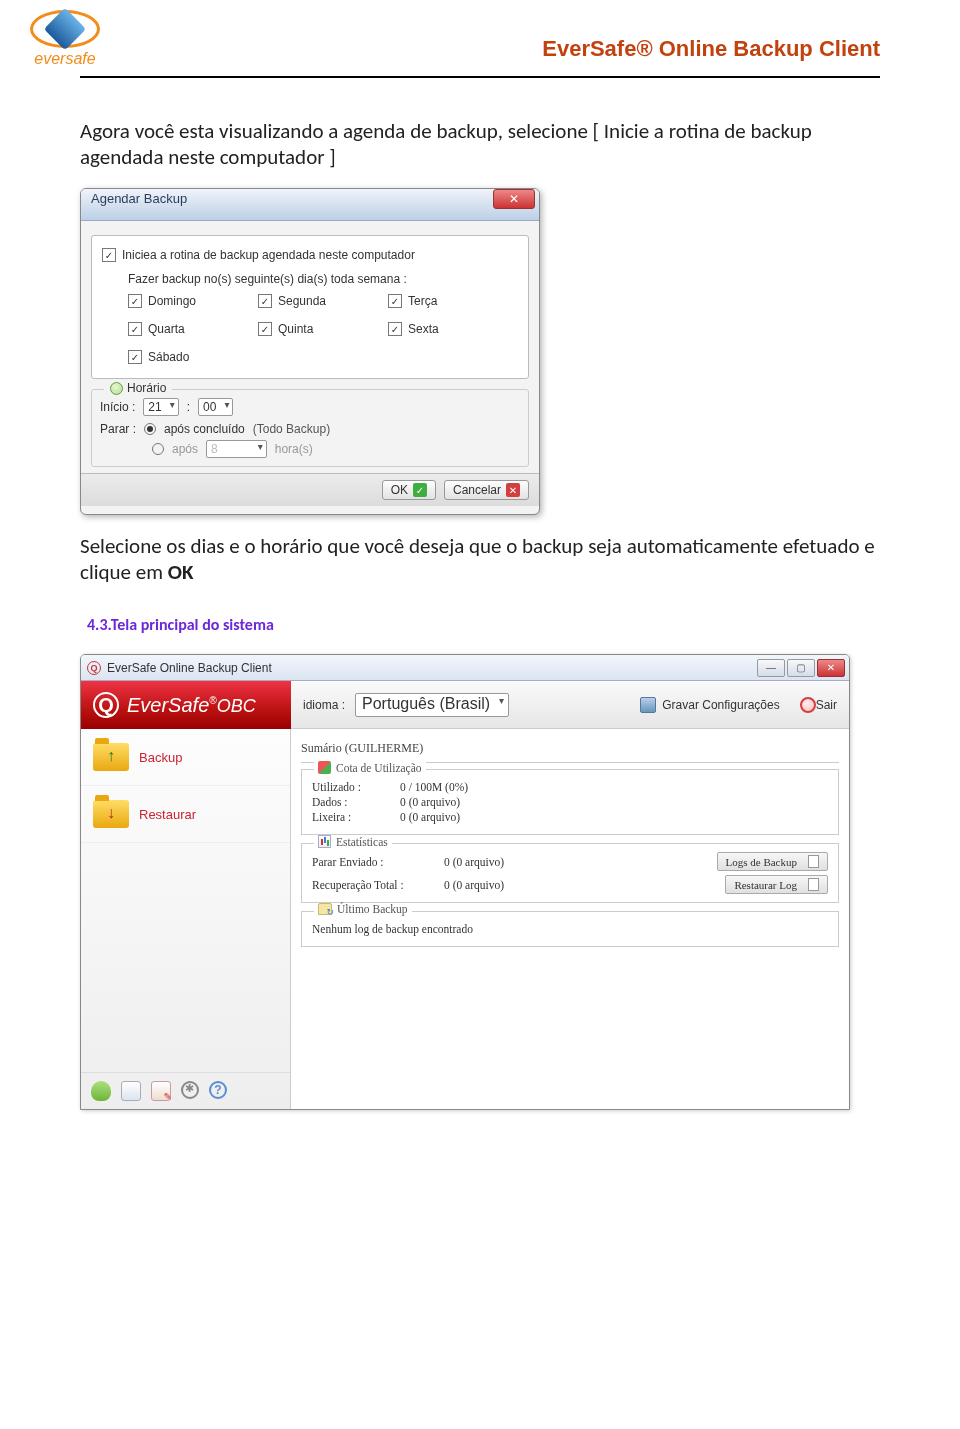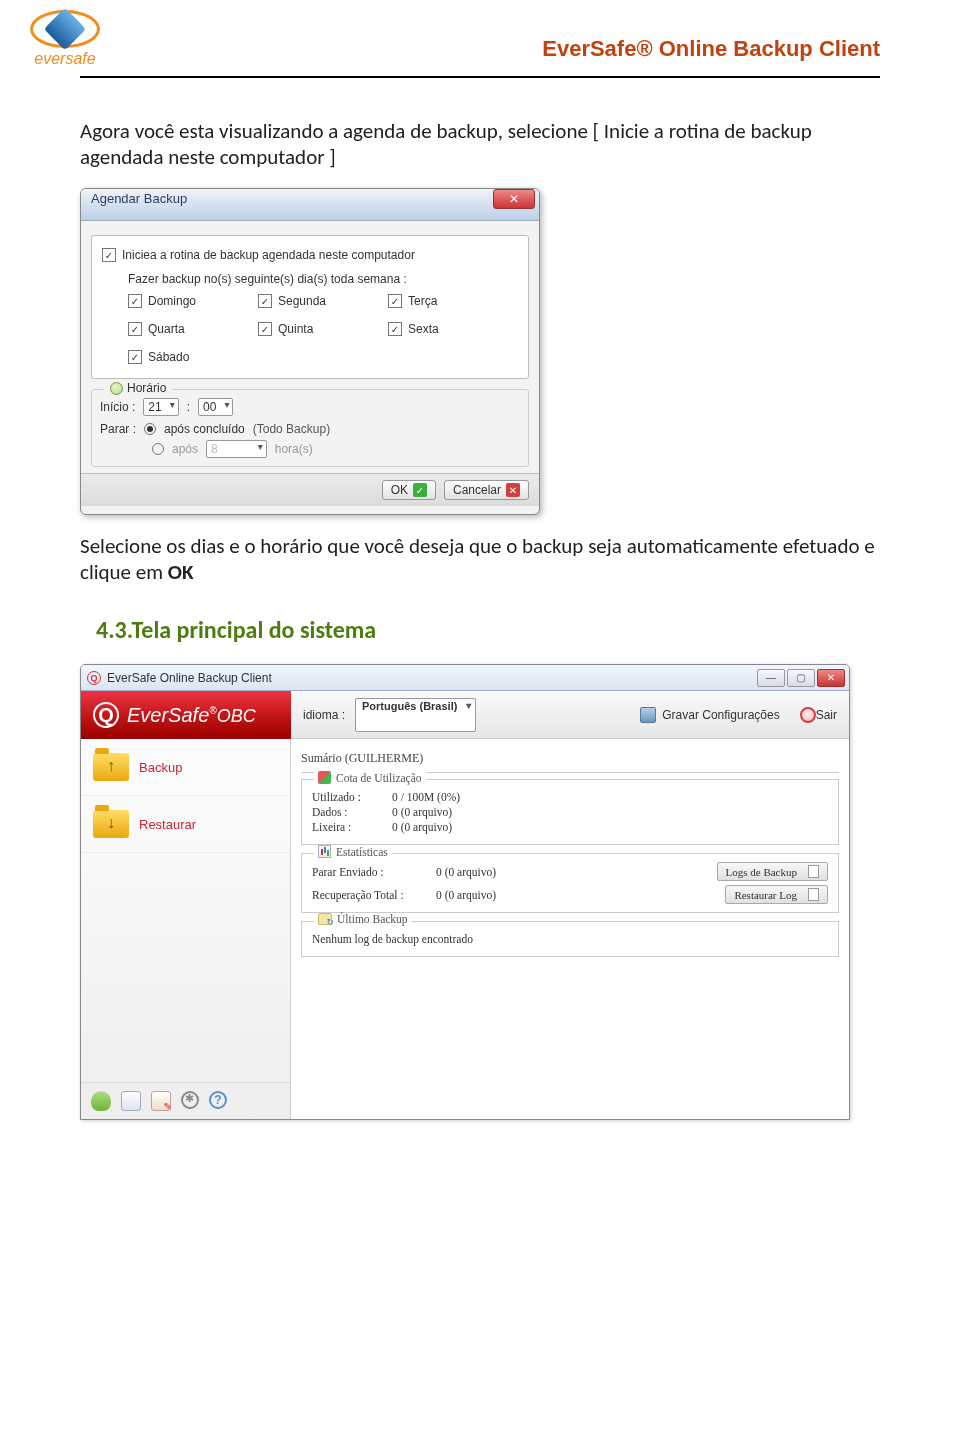--- a/index.html
+++ b/index.html
@@ -32,21 +32,21 @@
   .doc-title {
     font-weight: bold;
     font-size: 22px;
     color: #c2410c;
     align-self: flex-end;
     margin-bottom: 6px;
   }
   .hr { border: none; border-top: 2px solid #000; margin-bottom: 40px; }
   .instr { font-family: Calibri, Arial, sans-serif; font-size: 21px; color: #222; margin: 18px 0; }
   .instr b { font-weight: bold; }
-  .section-title { font-family: Calibri, Arial, sans-serif; font-size: 24px; color: #4d7c0f; margin: 30px 16px 20px; }
+  .section-title { font-family: Calibri, Arial, sans-serif; font-size: 16px; color: #6d28d9; margin: 30px 7px 20px; }
 
   
   .dialog1 {
     width: 460px;
     border: 1px solid #888;
     border-radius: 6px;
     background: #f3f3f3;
     box-shadow: 2px 2px 6px rgba(0,0,0,0.3);
     overflow: hidden;
   }
@@ -186,32 +186,32 @@
     position: absolute; top: -9px; left: 12px; background: #fff; padding: 0 4px;
     font-size: 11.5px; color: #555;
     display: flex; align-items: center; gap: 5px;
   }
   .gicon { width: 13px; height: 13px; display: inline-block; }
   .gicon.quota { background: linear-gradient(135deg,#e55 50%,#4caf50 50%); border-radius: 2px; }
   .gicon.stats { background: linear-gradient(#fff,#eee); border: 1px solid #aac; position: relative; }
   .gicon.stats::after { content: ""; position: absolute; left: 2px; top: 3px; width: 2px; height: 6px; background: #c33; box-shadow: 3px -2px 0 #3a7dd1, 6px 1px 0 #3eae3e; }
   .gicon.last { width: 14px; height: 12px; background: #f5e6a3; border: 1px solid #c9b96a; border-radius: 2px 2px 0 0; position: relative; }
   .gicon.last::after { content: "↻"; position: absolute; right: -3px; bottom: -3px; font-size: 9px; color: #3a7dd1; }
-  .kv { display: flex; align-items: center; gap: 16px; margin: 3px 0; font-size: 11.5px; color: #333; }
+  .kv { display: flex; align-items: center; gap: 24px; margin: 3px 0; font-size: 11.5px; color: #333; }
   .kv .k { min-width: 64px; }
   .kv .k2 { min-width: 108px; }
   .tblrow { display: flex; align-items: center; justify-content: space-between; }
   .rbtn {
     background: linear-gradient(#f7f7f7,#e0e0e0);
     border: 1px solid #aaa; border-radius: 2px;
     padding: 2px 8px; font-size: 11px;
     display: flex; align-items: center; gap: 11px;
   }
   .rbtn .doc-sm { width: 11px; height: 13px; background: #fff; border: 1px solid #999; }
-  .app-lang-sel { border: 1px solid #999; background: #fff; padding: 1px 18px 19px 6px; position: relative; font-size: 11px; border-radius: 2px; font-weight: bold; }
+  .app-lang-sel { border: 1px solid #999; background: #fff; padding: 1px 18px 3px 6px; position: relative; font-size: 16px; border-radius: 2px; }
   .app-lang-sel::after { content: "▾"; position: absolute; right: 4px; top: 1px; font-size: 10px; color: #555; }
 </style>
 </head>
 <body>
 
 <div class="page">
 
   <div class="header-row">
     <div class="logo-wrap">
       <div class="logo-ellipse">

